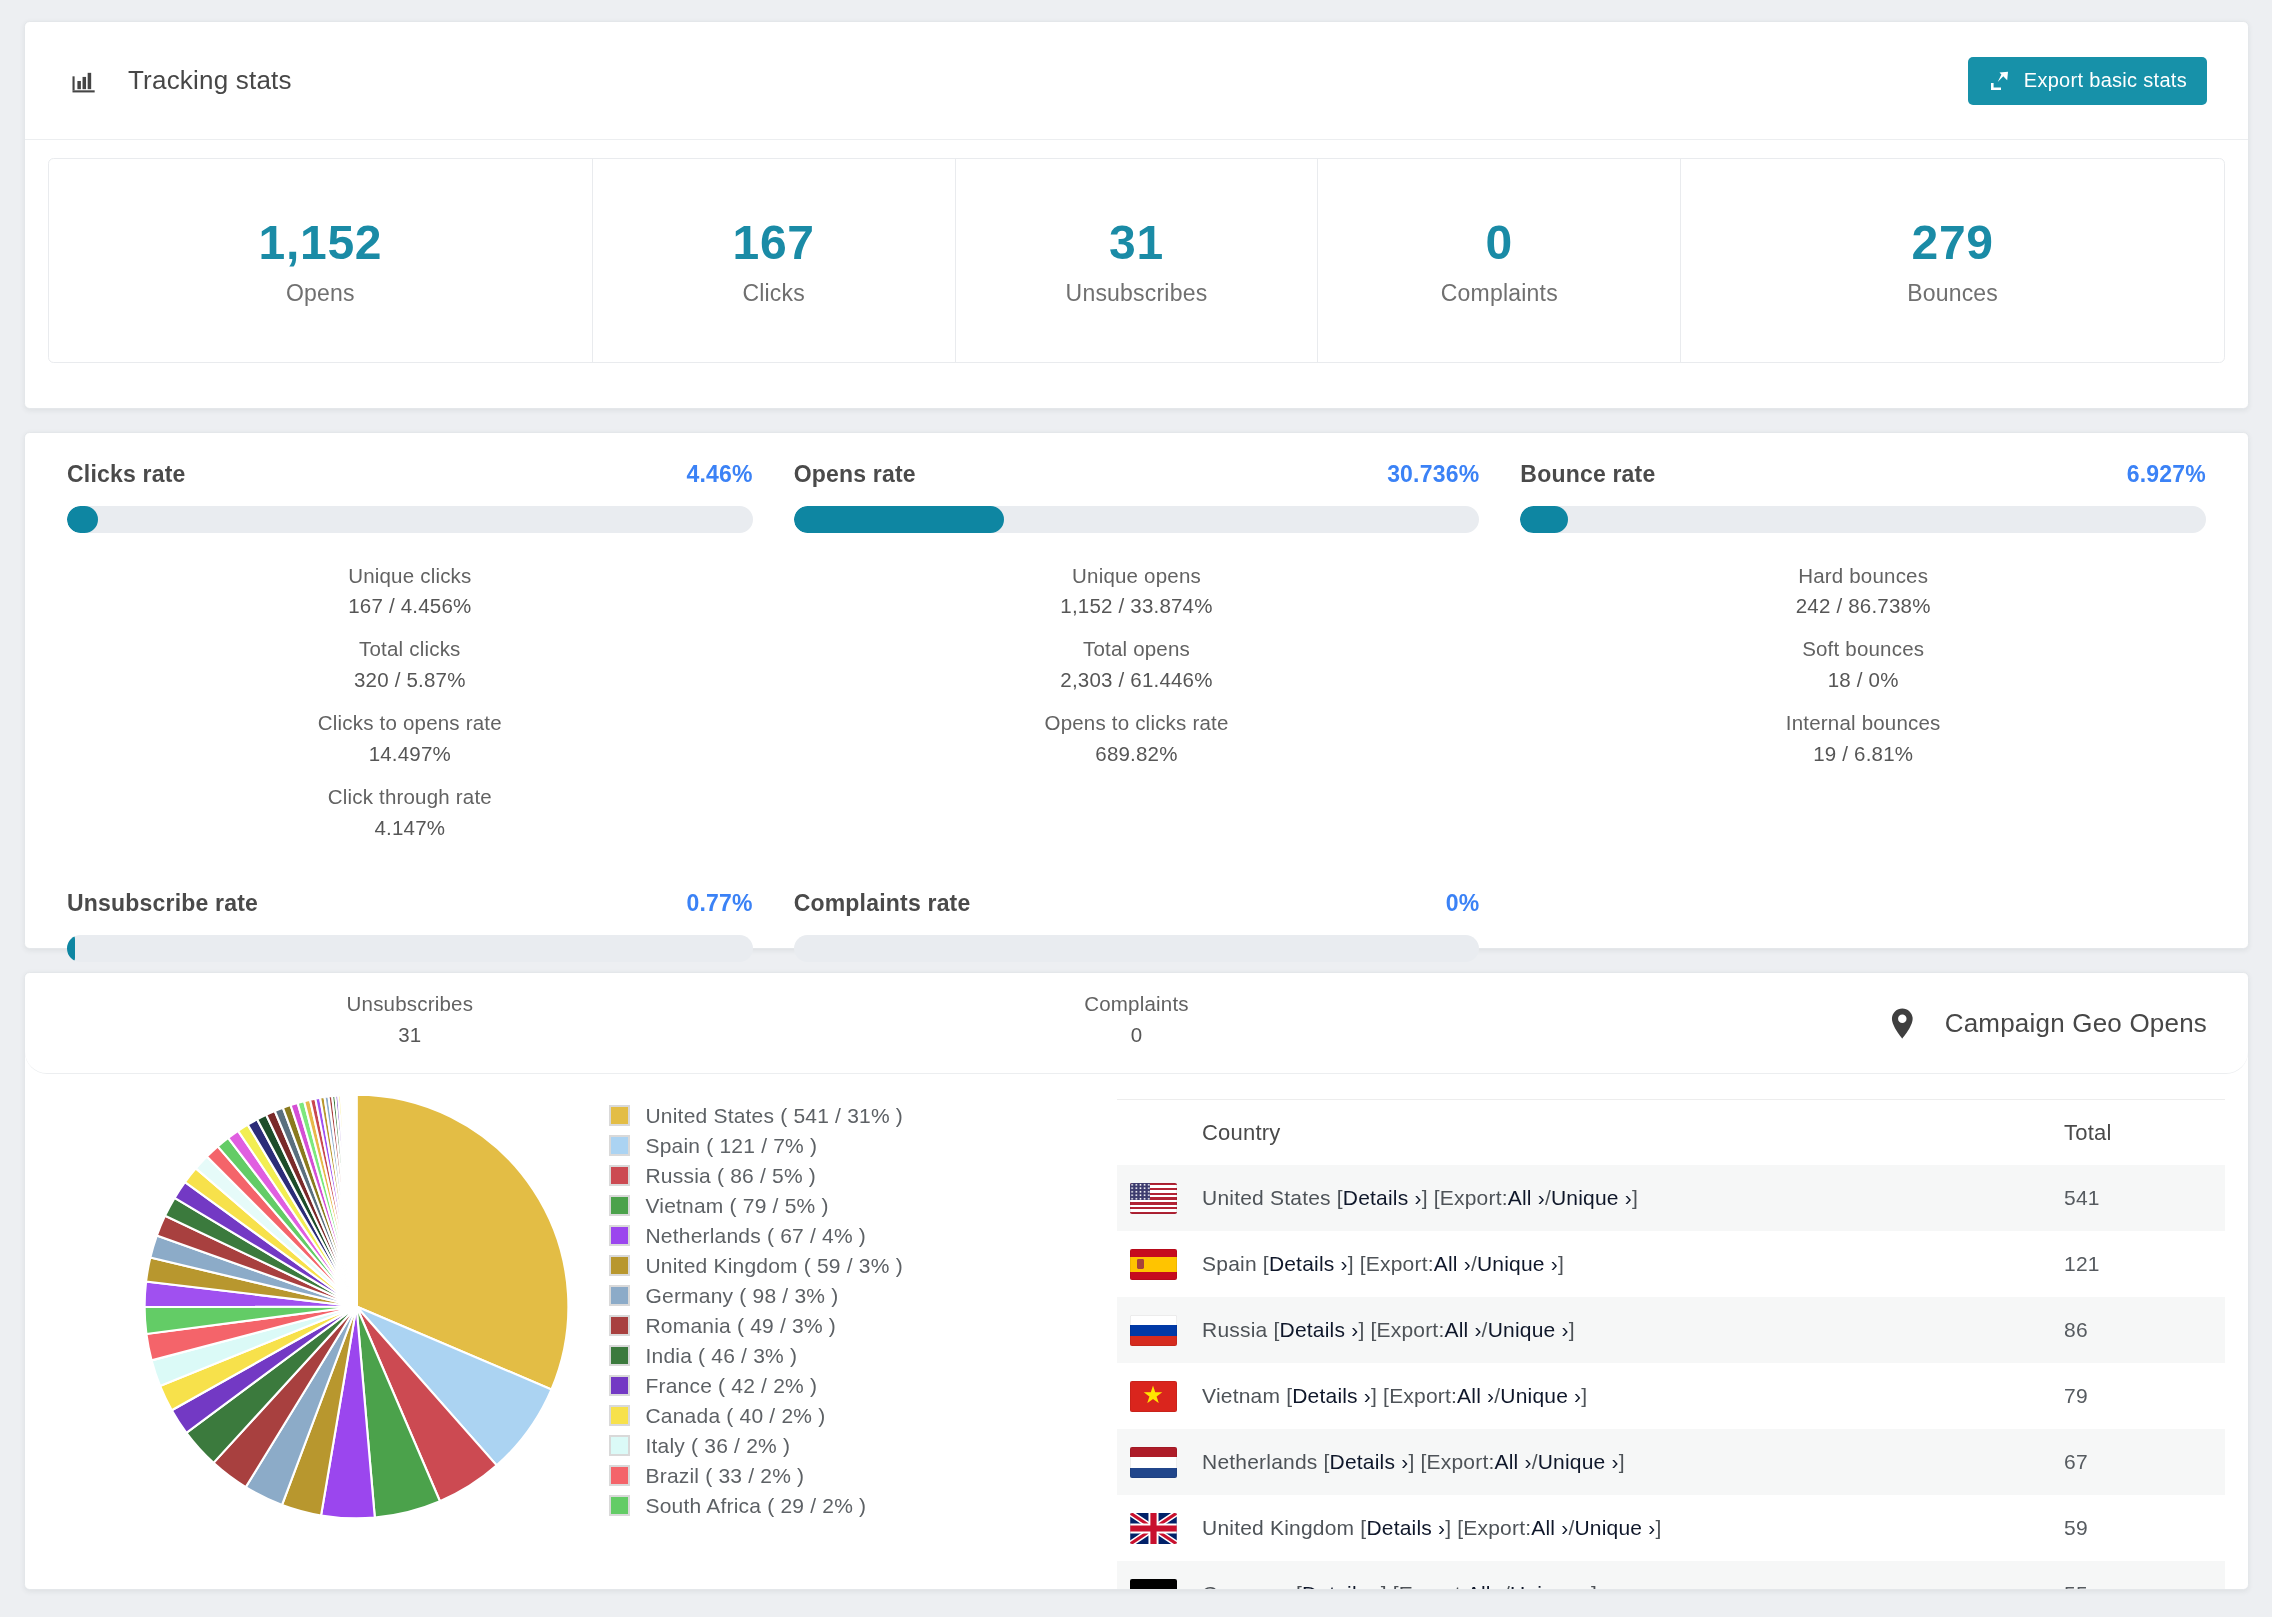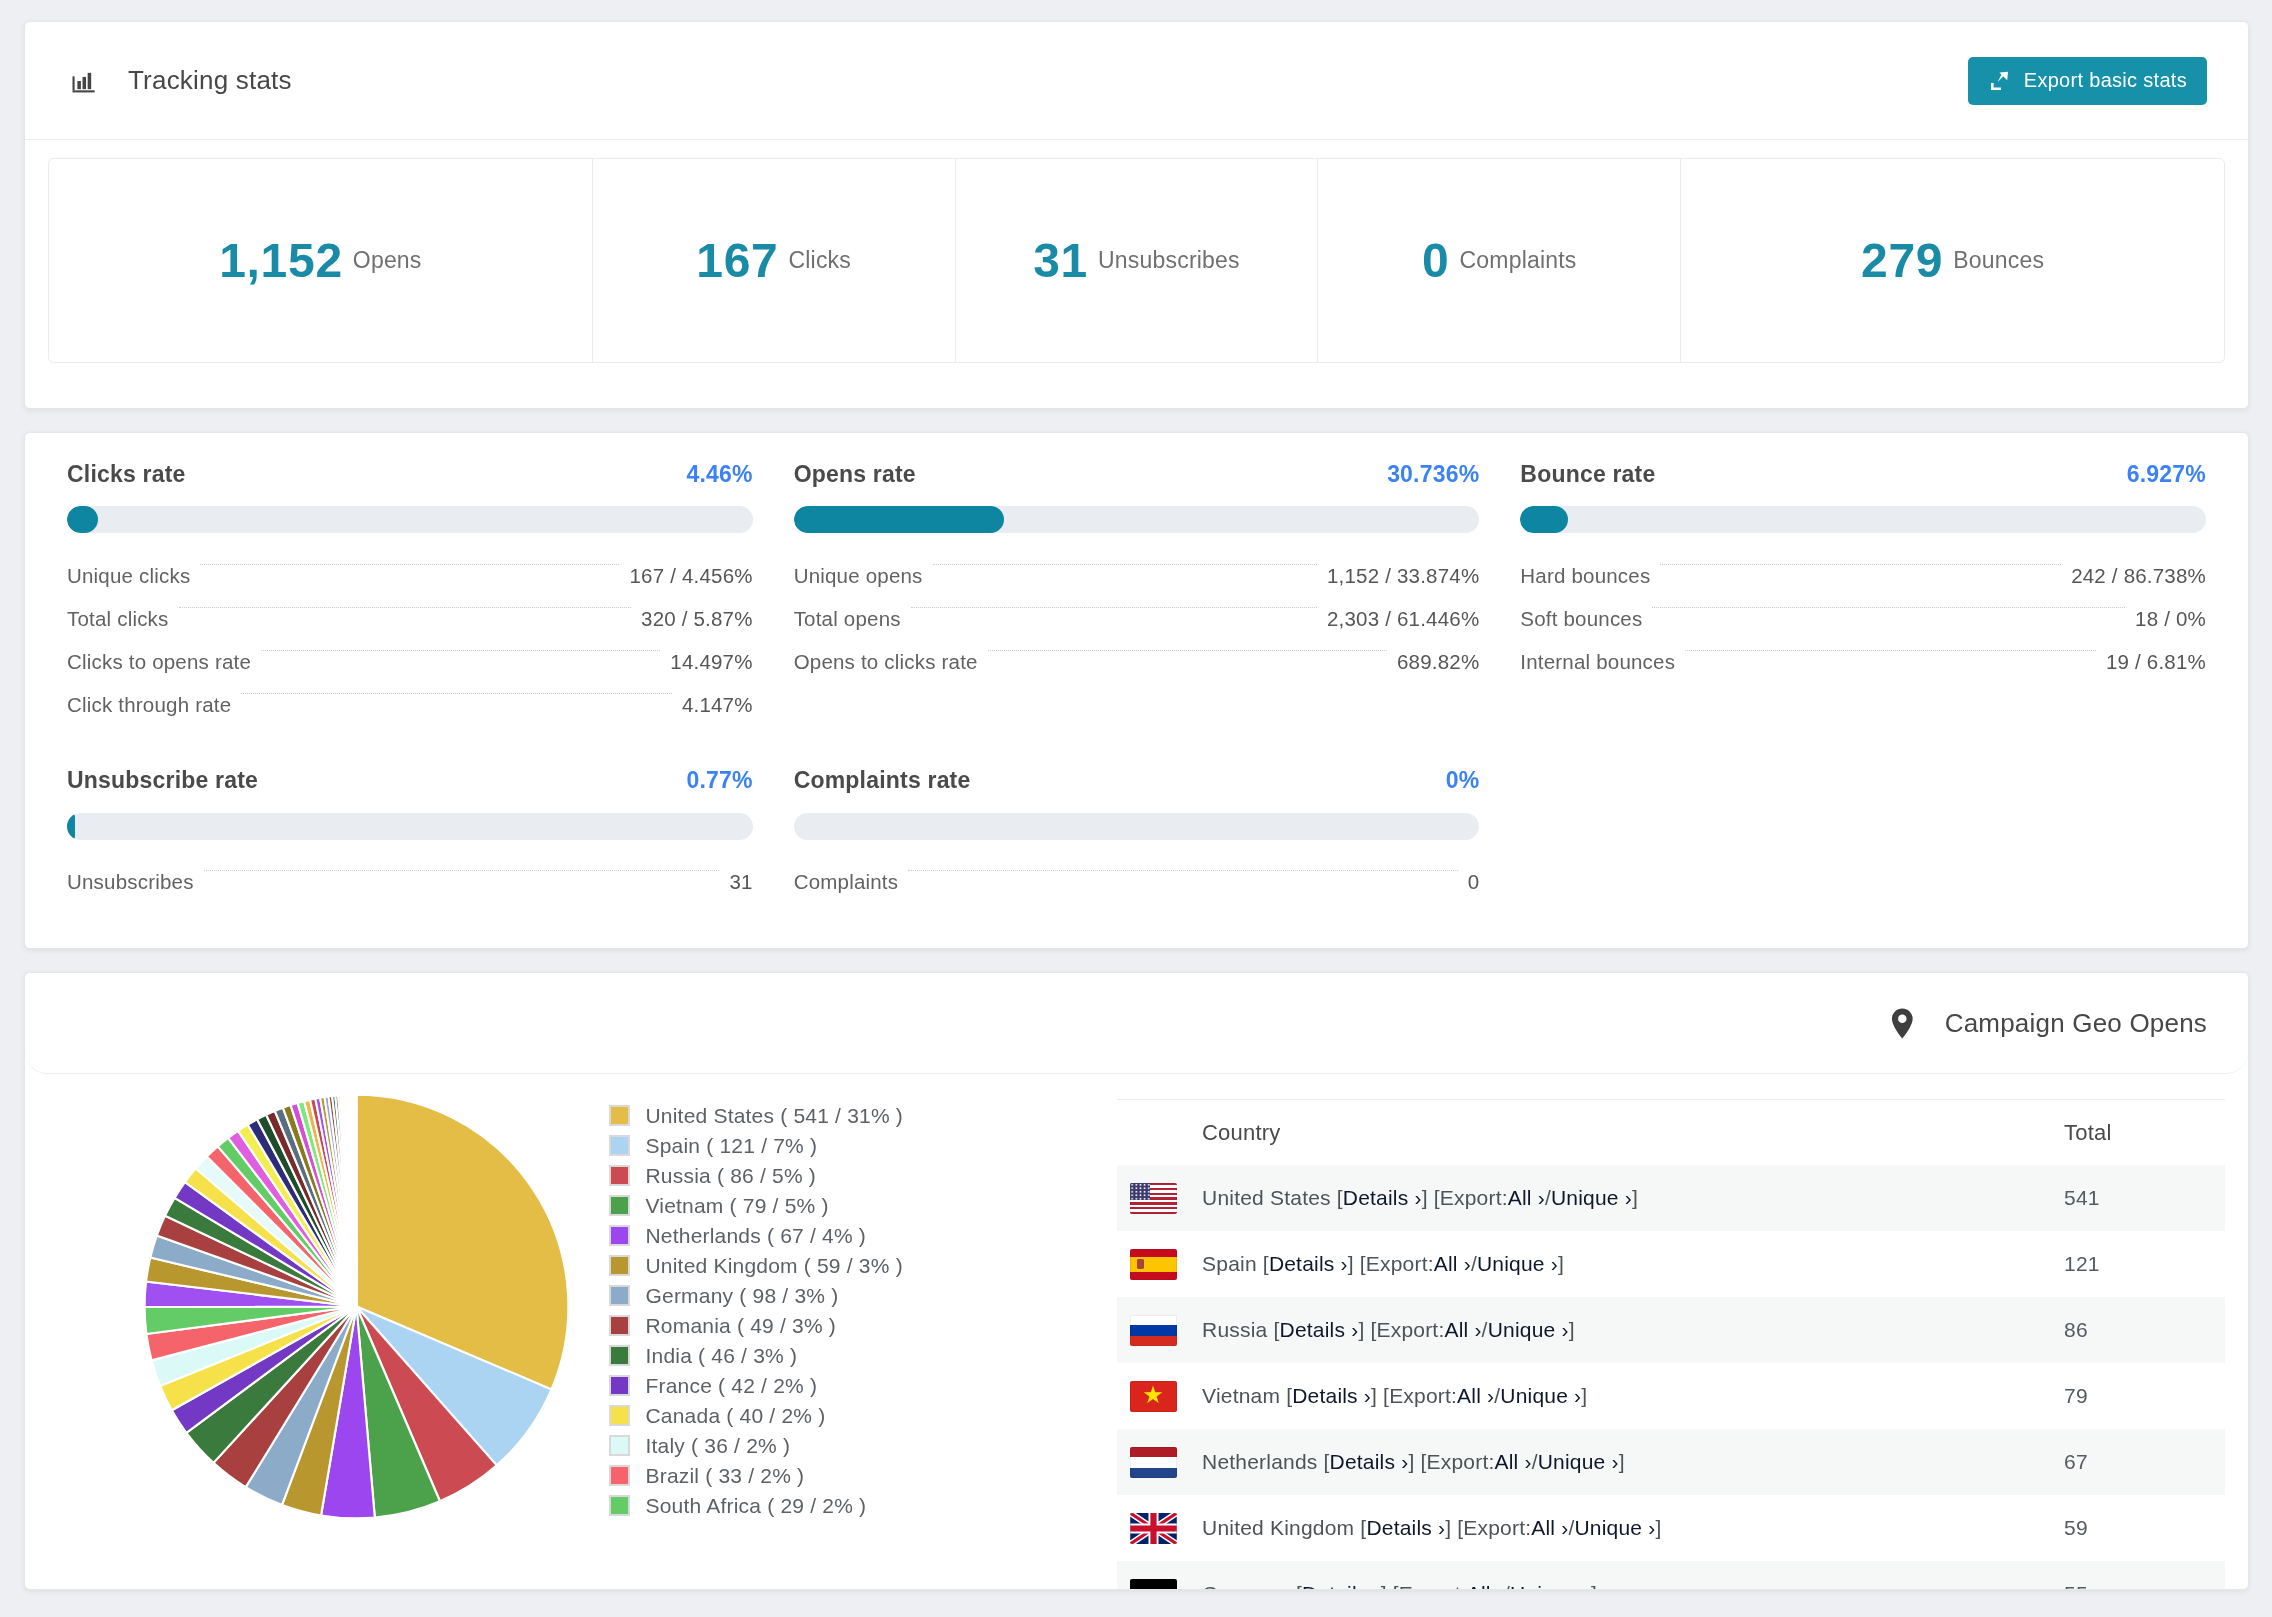--- a/index.html
+++ b/index.html
@@ -29,37 +29,37 @@
     padding:12px 20px;cursor:pointer;
   }
   
   #card-tracking{margin-top:21px;height:388px;}
   #card-tracking .card-header{height:117px;}
   .stats-row{
     display:flex;margin:18.4px 23px 0 23px;height:203px;
     border:1.4px solid #e9ebee;border-radius:5.6px;background:#fff;
   }
   .stat-box{
-    width:16.667%;display:flex;flex-direction:row;
+    width:16.667%;display:flex;flex-direction:column;
     align-items:center;justify-content:center;gap:10px;
   }
   .stat-box:first-child,.stat-box:last-child{width:25%;}
   .stat-box + .stat-box{border-left:1.4px solid #e9ebee;}
   .stat-value{font-size:48px;font-weight:700;color:#1a8ba6;letter-spacing:0.7px;}
   .stat-label{font-size:23px;color:#707070;}
   
   #card-rates{margin-top:23px;height:517px;padding:28px 42px 0 42px;box-sizing:border-box;}
   .rates-grid{display:grid;grid-template-columns:1fr 1fr 1fr;column-gap:41px;row-gap:40px;}
   .rate-head{display:flex;justify-content:space-between;align-items:baseline;margin-bottom:18.4px;}
   .rate-title{font-size:23px;font-weight:700;color:#4a4a4a;}
   .rate-value{font-size:23px;font-weight:700;color:#3b82f6;}
   .rate-bar{height:27px;background:#e9ecf0;border-radius:13.4px;overflow:hidden;}
   .rate-fill{height:100%;background:#0e86a2;border-radius:13.4px;}
   .rate-rows{margin-top:21px;}
-  .rate-row{display:flex;align-items:flex-start;padding:9.2px 0 10px 0;font-size:20.5px;}
+  .rate-row{display:flex;align-items:center;padding:9.2px 0 10px 0;font-size:20.5px;flex-direction:column;}
   .rate-row .lbl{color:#626262;white-space:nowrap;}
   .rate-row .leader{flex:1;border-bottom:1.4px dotted #c9ccd0;margin:0 10px 5.6px 10px;}
   .rate-row .val{color:#565656;white-space:nowrap;}
   
   #card-geo{margin-top:23px;height:618px;overflow:hidden;}
   #card-geo .card-header{height:100px;justify-content:flex-end;border-radius:22px;}
   .geo-body{display:flex;align-items:flex-start;padding:25.4px 23px 0 42px;}
   #pie-svg{width:445px;height:445px;margin:-15.5px 0 0 67px;flex:none;}
   
   .legend{width:423px;margin:1.4px 0 0 30px;flex:none;}

